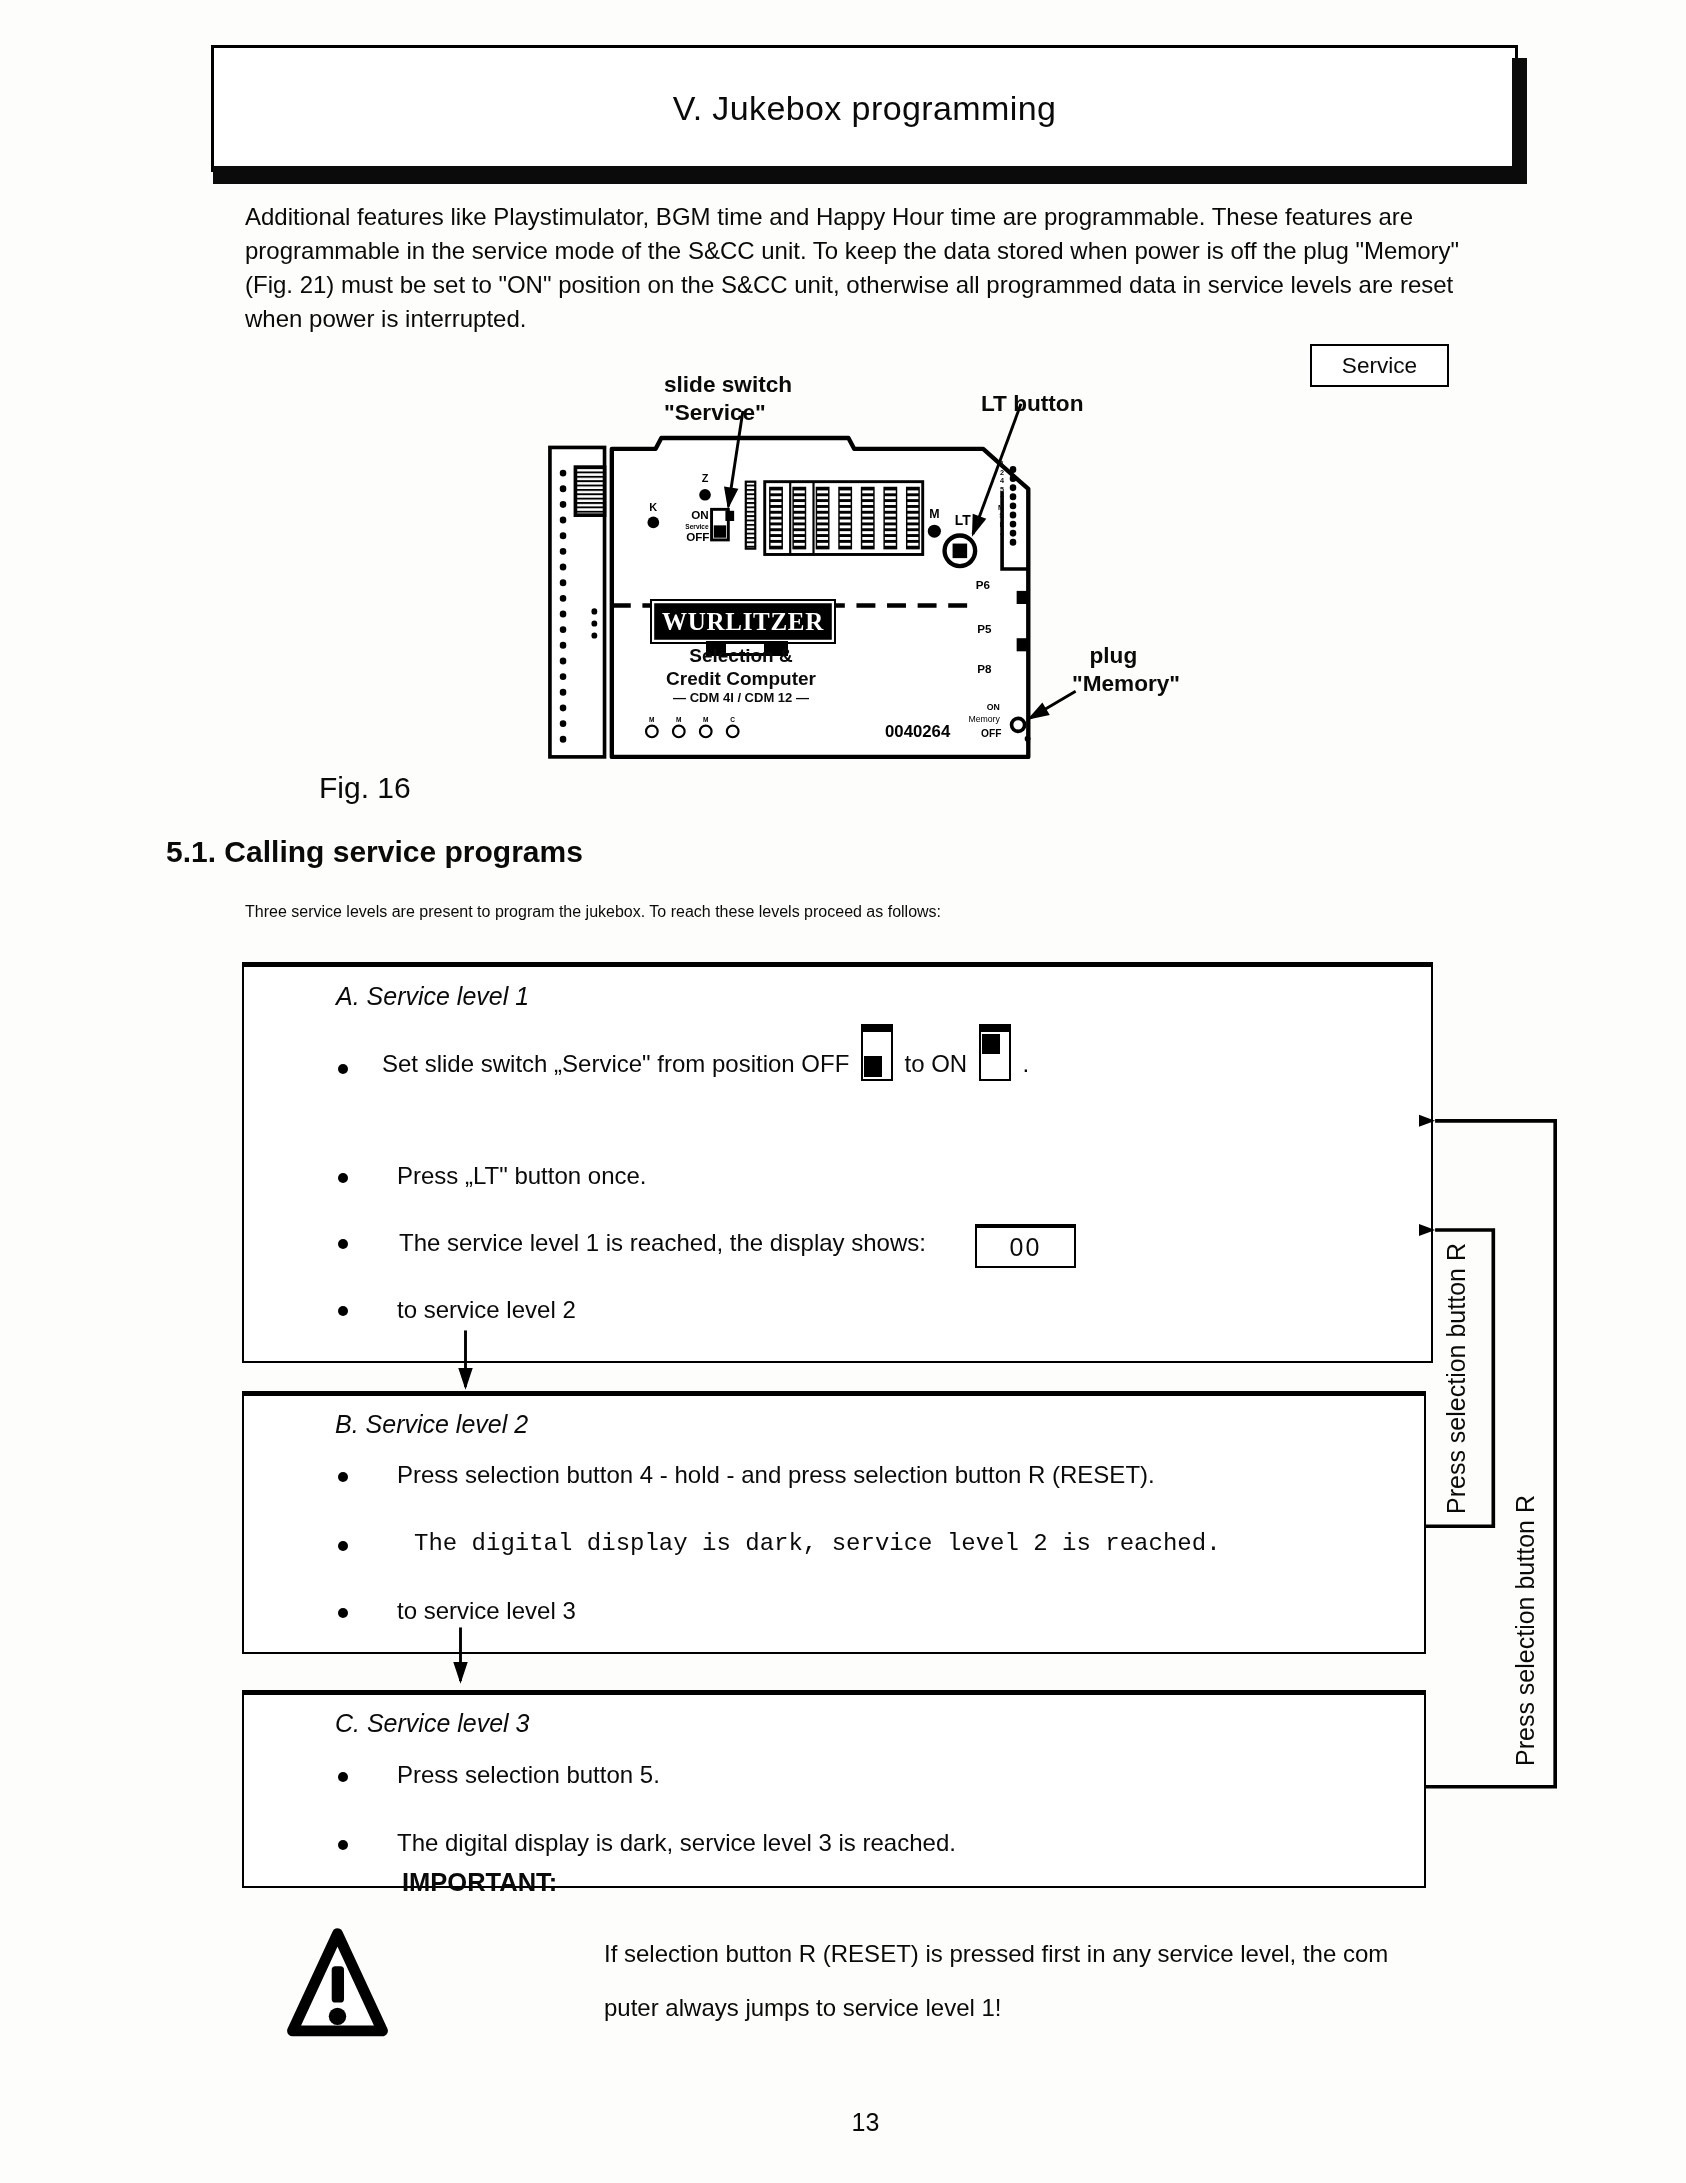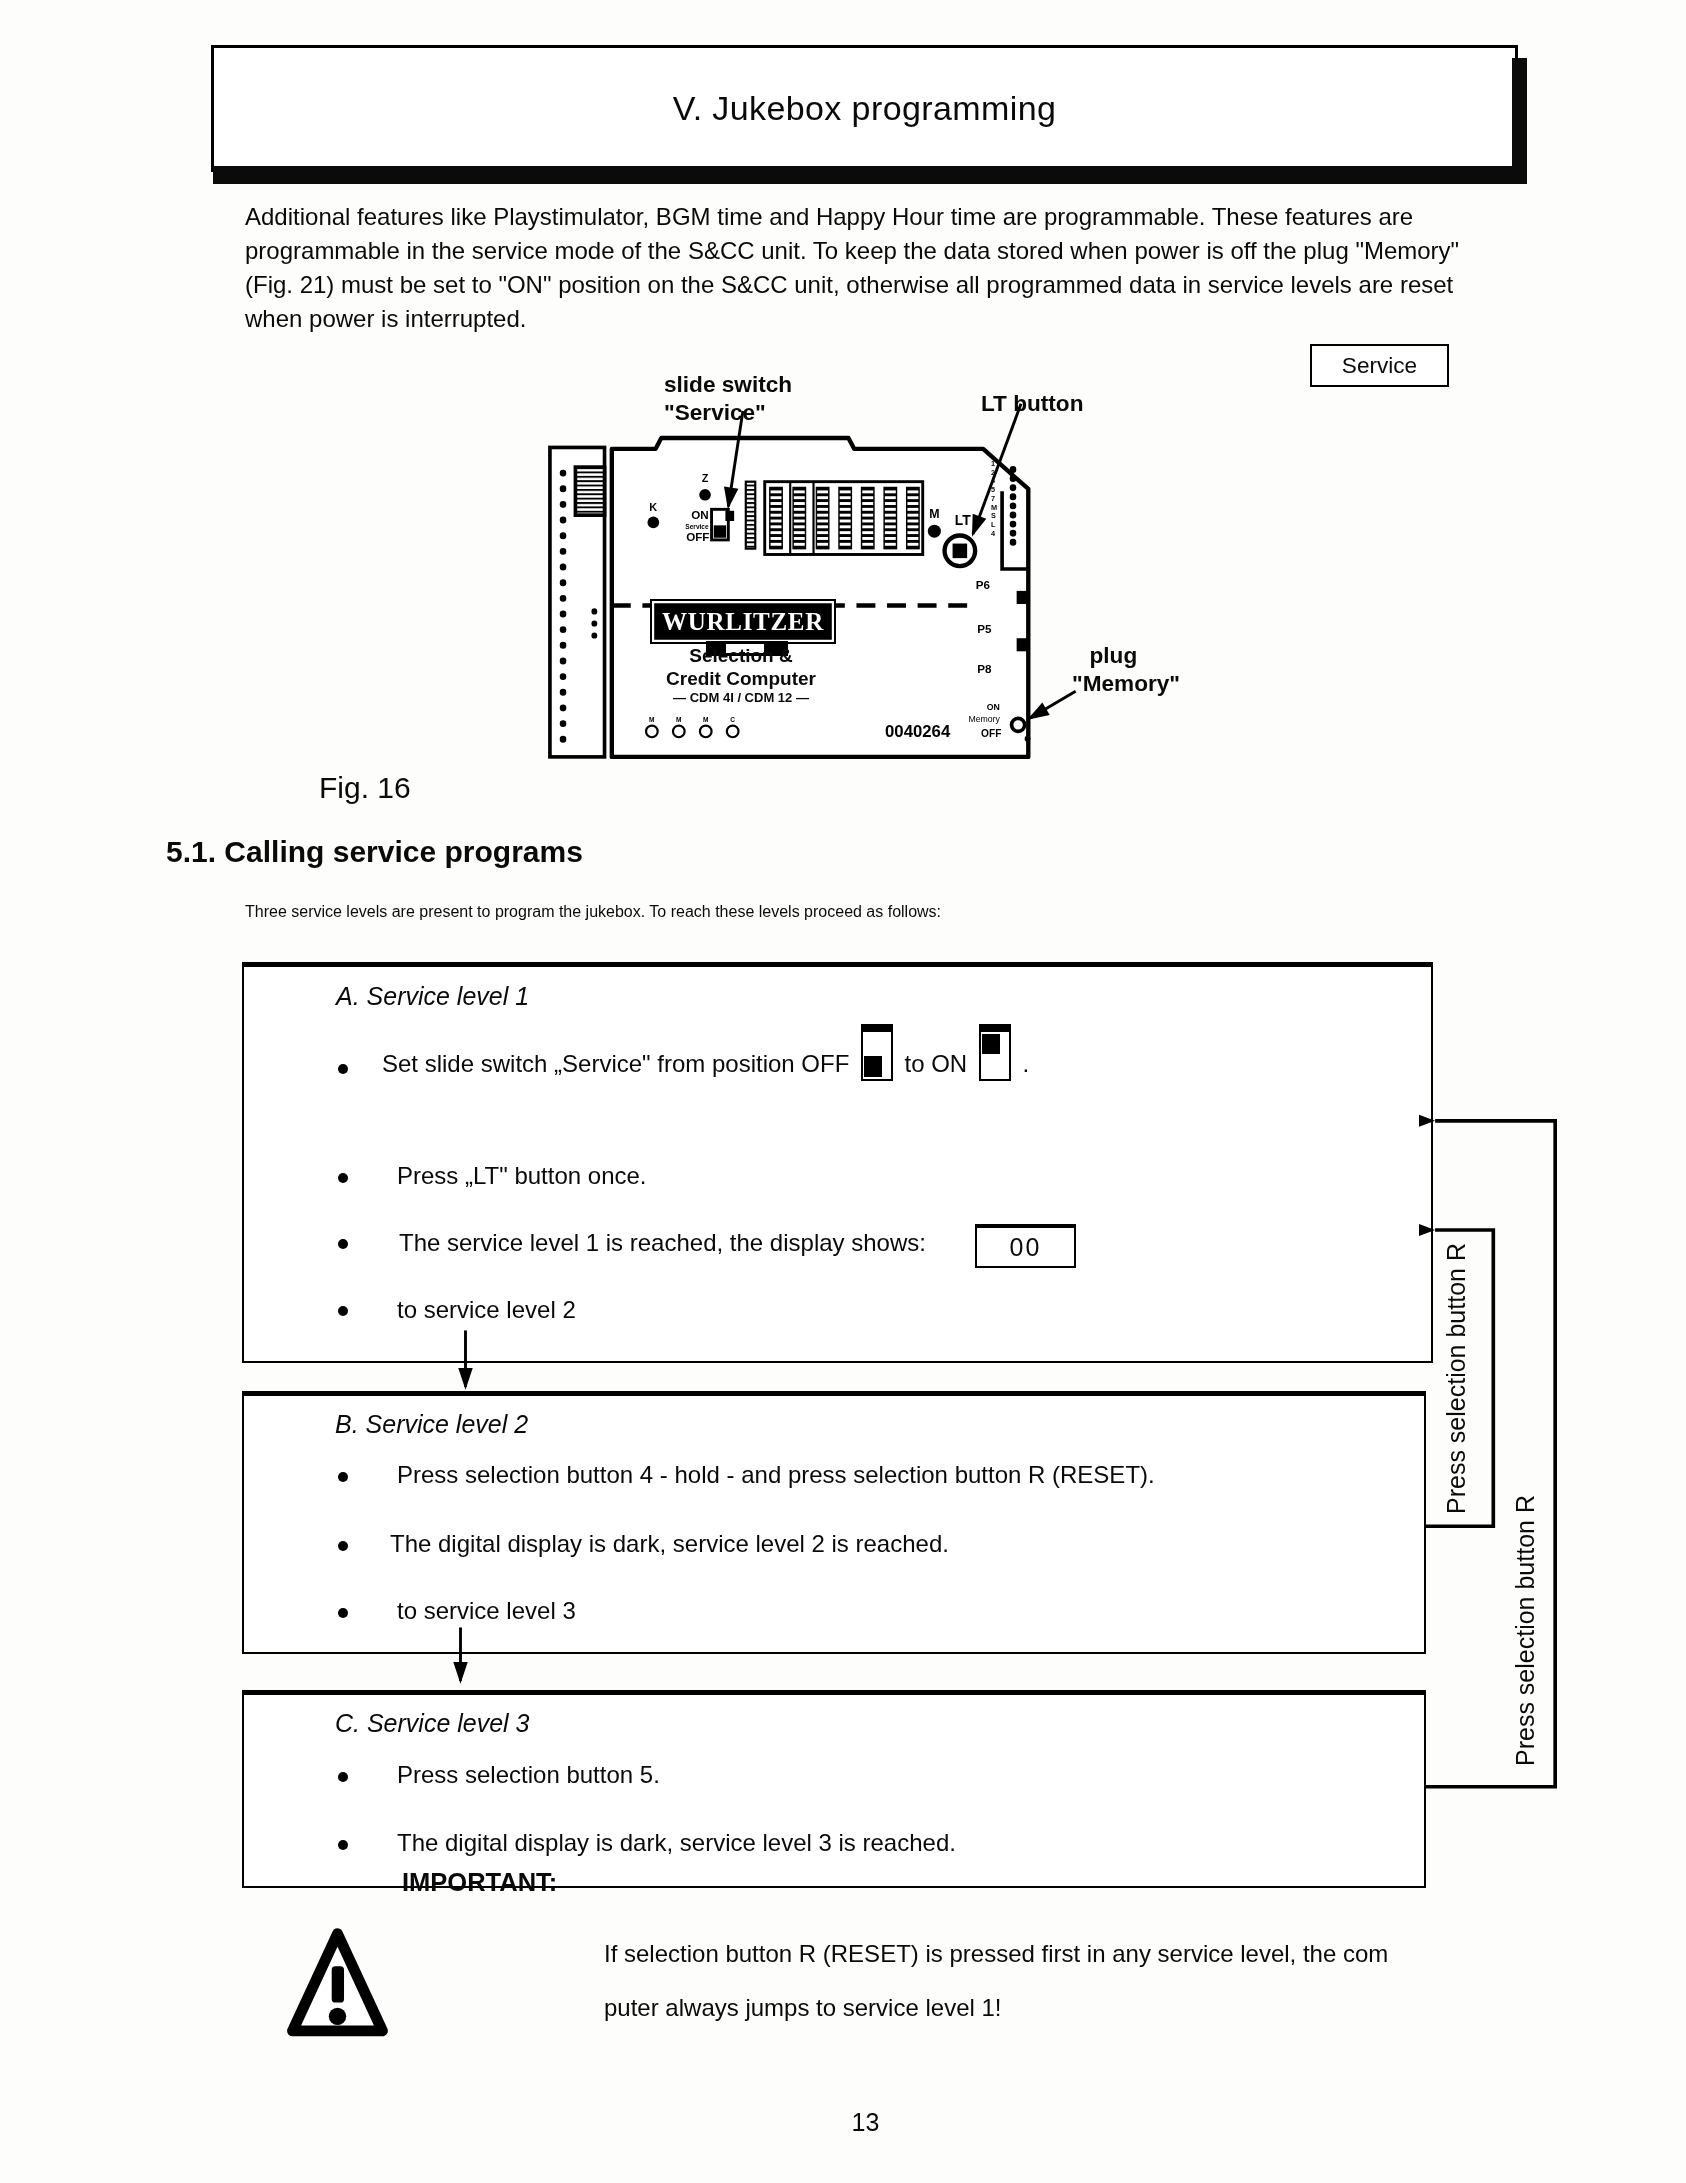--- a/index.html
+++ b/index.html
@@ -37,21 +37,21 @@
     font-family:"Liberation Serif", serif;font-weight:bold;font-size:25px;letter-spacing:0.7px;
     border:2.2px solid #000;box-shadow:0 0 0 2.2px #fff inset;
   }
   .wur-banner{position:absolute;left:167px;top:270px;width:82px;height:14.6px;background:#000;}
   .wur-banner i{position:absolute;left:20.4px;top:2.9px;width:38px;height:8.7px;background:#fff;}
   .prod{position:absolute;left:111px;width:182px;text-align:center;font-weight:bold;font-size:19px;}
   .prod1{top:274px;} .prod2{top:297px;}
   .model-line{position:absolute;left:93px;top:319px;width:218px;text-align:center;font-weight:bold;font-size:13px;}
   .pin-col{
     position:absolute;left:452px;top:89px;width:13px;font-size:7.3px;font-weight:bold;
-    line-height:8.7px;text-align:left;word-spacing:22px;
+    line-height:8.7px;text-align:right;word-spacing:22px;
   }
   .fig-caption{left:319px;top:771px;font-size:30px;}
   
   .sec-head{left:166px;top:835px;font-size:30px;font-weight:bold;}
   .sec-intro{left:245px;top:903px;width:1237px;font-size:16px;}
   
   .lvlbox{border:2.9px solid #000;border-top-width:5.1px;background:#fff;}
   .box-a{left:242px;top:962px;width:1187px;height:394px;}
   .box-b{left:242px;top:1391px;width:1180px;height:256px;}
   .box-c{left:242px;top:1690px;width:1180px;height:191px;}
@@ -237,21 +237,21 @@
         </marker>
       </defs>
     <line x1="28" y1="2" x2="28" y2="80" stroke="#000" stroke-width="4" marker-end="url(#ma)"></line>
   </svg>
 
   <div class="abs lvlbox box-b"></div>
   <div class="abs lvl-title" style="left:335px;top:1410px;">B. Service level 2</div>
   <div class="abs bdot" style="left:338px;top:1472px;"></div>
   <div class="abs btext" style="left:397px;top:1461px;">Press selection button 4 - hold - and press selection button R (RESET).</div>
   <div class="abs bdot" style="left:338px;top:1541px;"></div>
-  <div class="abs btext" style="left:390px;top:1530px;">The digital display is dark, service level 2 is reached.</div>
+  <div class="abs btext" style="left:414px;top:1530px;font-family:Liberation Mono, monospace;">The digital display is dark, service level 2 is reached.</div>
   <div class="abs bdot" style="left:338px;top:1608px;"></div>
   <div class="abs btext" style="left:397px;top:1597px;">to service level 3</div>
 
   <svg class="abs" style="left:440px;top:1626px;" width="41" height="65" viewBox="0 0 56 90">
     <defs>
         <marker id="mb" markerUnits="userSpaceOnUse" markerWidth="34" markerHeight="30" refX="28" refY="14" orient="auto">
           <path d="M2,4 L32,14 L2,24 Z" fill="#000"></path>
         </marker>
       </defs>
     <line x1="28" y1="2" x2="28" y2="76" stroke="#000" stroke-width="4" marker-end="url(#mb)"></line>

